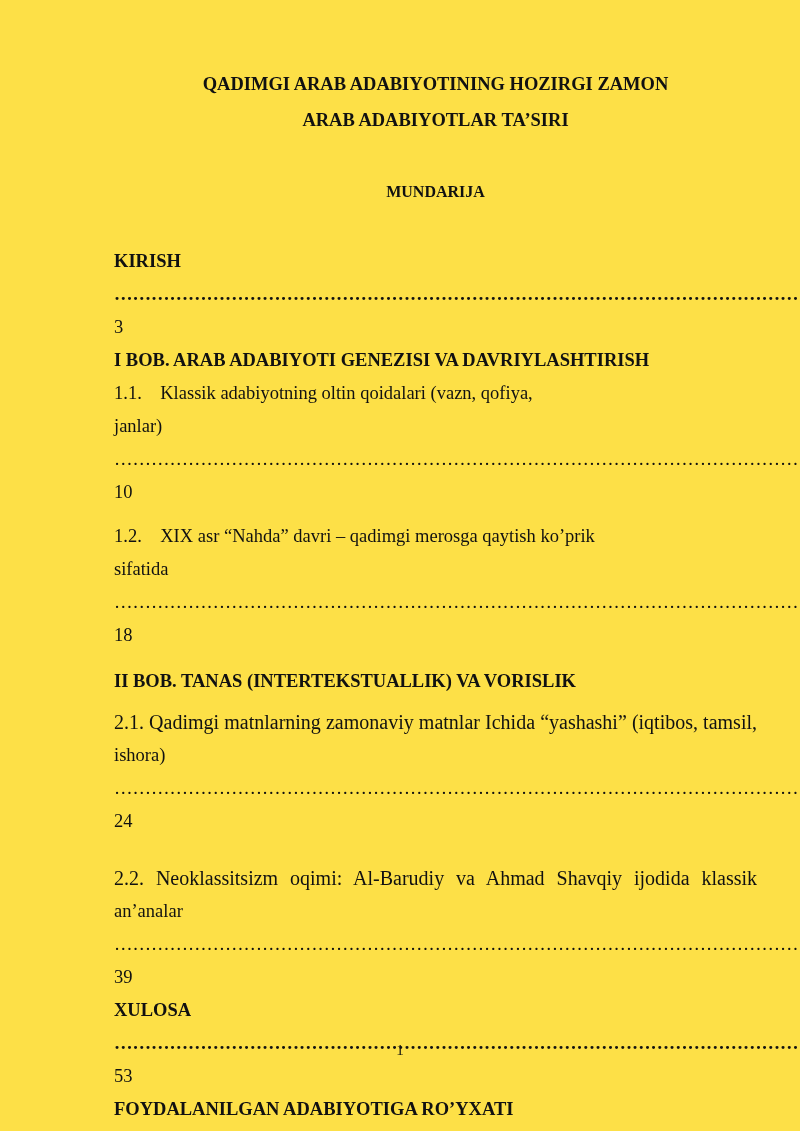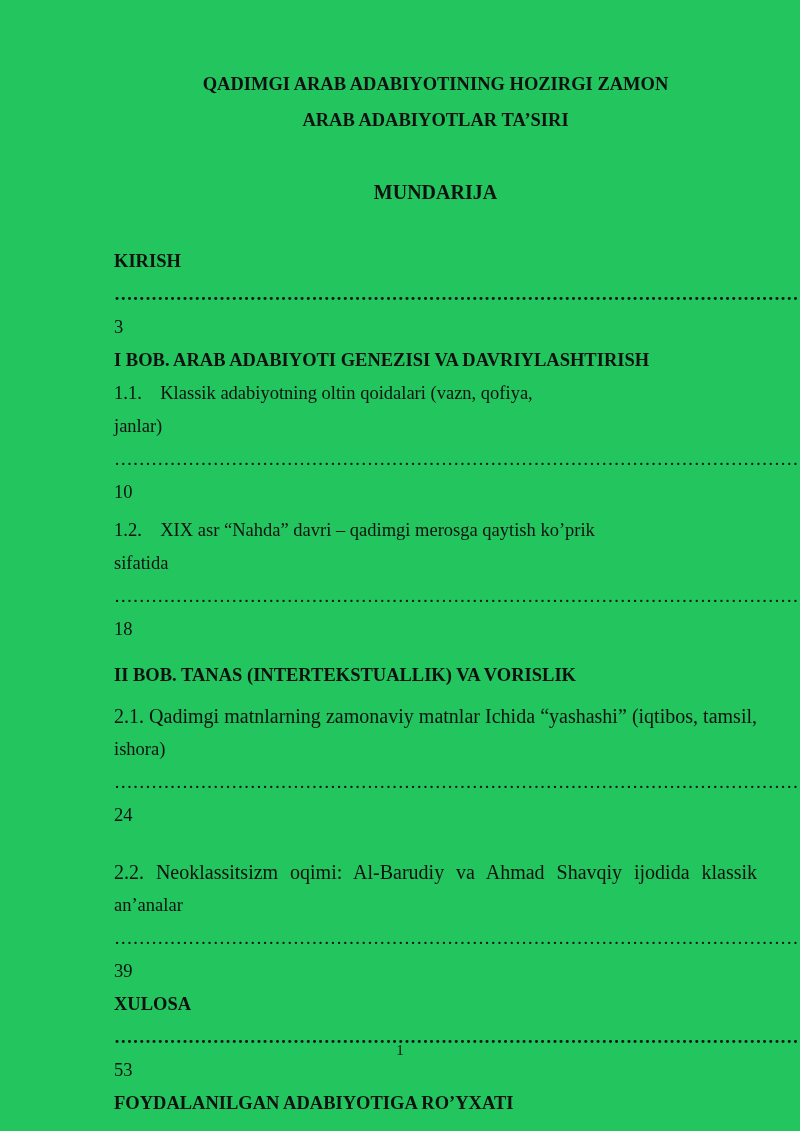--- a/index.html
+++ b/index.html
@@ -5,37 +5,37 @@
   html, body {
     margin: 0;
     padding: 0;
     background: #ffffff;
   }
   .page {
     position: relative;
     width: 800px;
     height: 1131px;
     margin: 0 auto;
-    background: #22c55e;
+    background: #fde047;
     box-sizing: border-box;
     padding: 66px 43px 0 114px;
     font-family: "Liberation Serif", "DejaVu Serif", serif;
     color: #111111;
     overflow: hidden;
   }
   .title-block {
     text-align: center;
     font-weight: 700;
     font-size: 18.5px;
     line-height: 36px;
   }
   .contents-heading {
     text-align: center;
     font-weight: 700;
-    font-size: 20px;
+    font-size: 16px;
     line-height: 36px;
     margin-top: 36px;
   }
   .toc {
     margin-top: 35px;
     font-size: 18.5px;
     line-height: 33px;
   }
   .row {
     display: flex;
@@ -52,21 +52,21 @@
   .row .pg { flex: 0 0 auto; white-space: nowrap; font-weight: 400; }
   .plainline { width: 100%; }
   .bold, .bold .lbl { font-weight: 700; }
   .justify {
     text-align: justify;
     text-align-last: justify;
     font-size: 20px;
   }
   .mt6  { margin-top: 24px; }
   .mt8  { margin-top: 8px; }
-  .mt11 { margin-top: 5px; }
+  .mt11 { margin-top: 11px; }
   .mt13 { margin-top: 13px; }
   .footer-pagenum {
     position: absolute;
     left: 0;
     right: 0;
     top: 1042px;
     text-align: center;
     font-size: 15px;
     color: #111111;
   }

